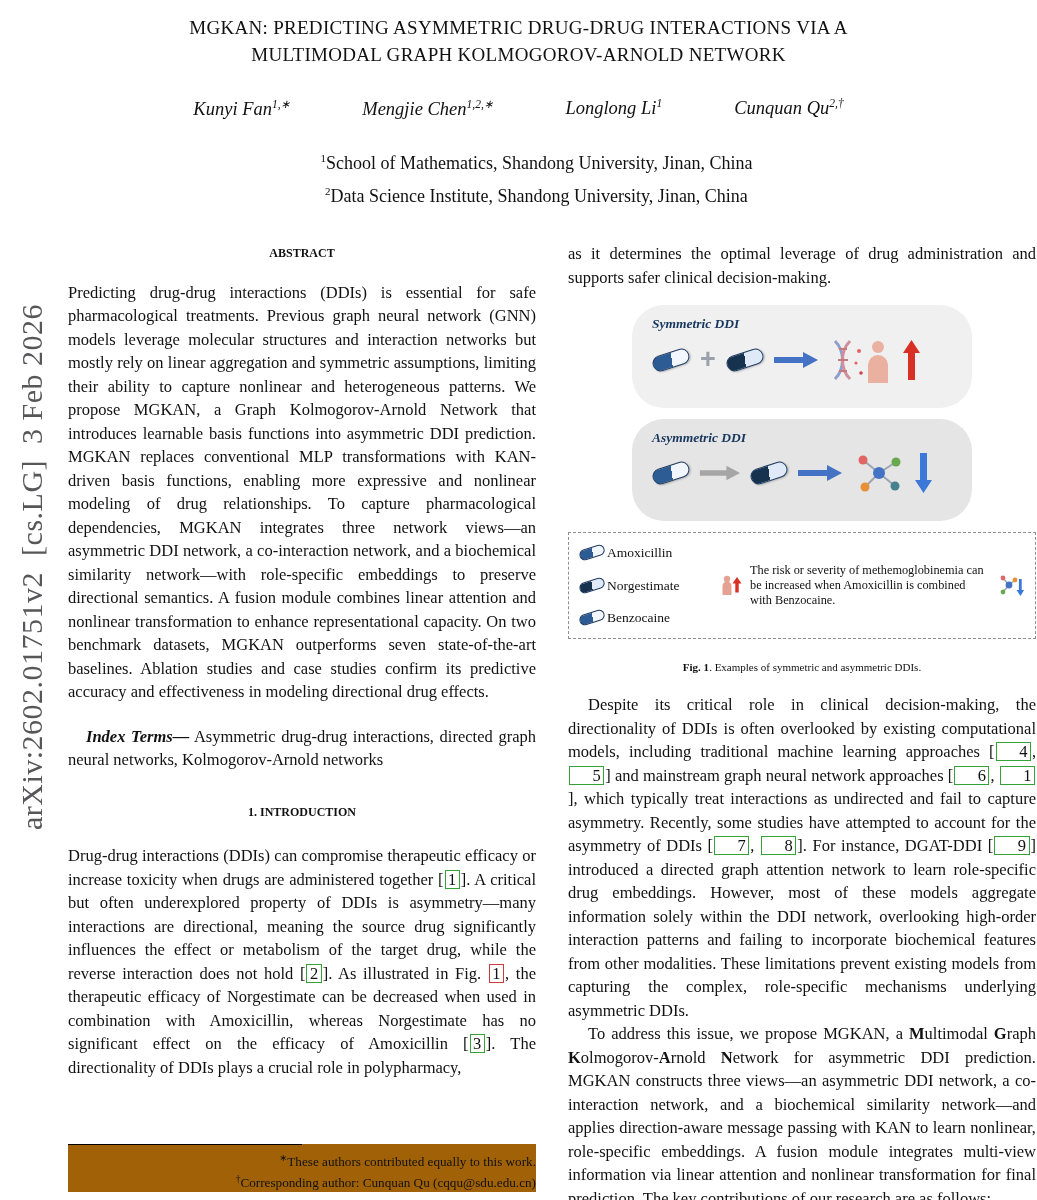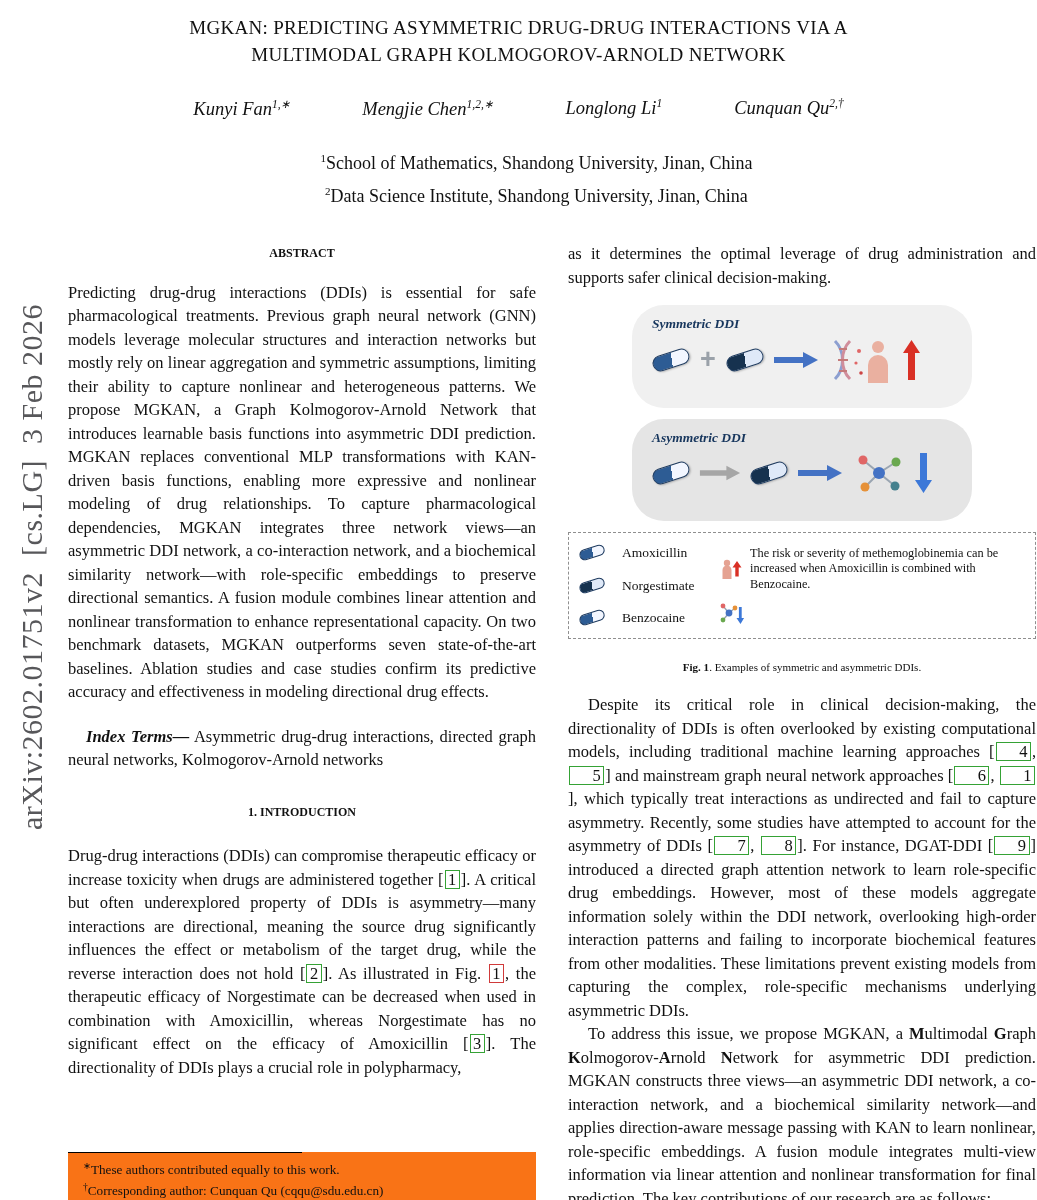--- a/index.html
+++ b/index.html
@@ -33,21 +33,21 @@
   .sec-heading { text-align:center; font-size:12px; font-weight:bold; margin-bottom:15px; }
   .sec-heading.intro { margin-top:29px; margin-bottom:20px; }
   .para { margin:0; }
   .indexterms { margin-top:21px; text-indent:18px; }
   .indent { text-indent:20px; }
 
   .cite { border:1.5px solid #35a235; padding:0 2.5px; margin:0 1px; display:inline-block; line-height:17px; }
   .figref { border:1.5px solid #d03a3a; padding:0 2.5px; margin:0 1px; display:inline-block; line-height:17px; }
 
   
-  .footnotes { position:absolute; left:68px; bottom:0; width:468px; font-size:13.2px; line-height:17.5px; text-align:left; background:#f97316; }
+  .footnotes { position:absolute; left:68px; bottom:8px; width:468px; font-size:13.2px; line-height:17.5px; text-align:right; background:#a16207; }
   .fn-rule { width:234px; border-top:1.3px solid #000; margin-bottom:5px; }
   .fn { padding-left:15px; }
   .fn sup { font-size:9.5px; }
   .fn.bold { font-weight:bold; }
 
   
   .fig { margin-top:16px; }
   .panel { width:340px; margin:0 auto; border-radius:32px; padding:7px 16px 26px 20px; }
   .panel-sym { background:#f0f0f0; }
   .panel-asym { background:#e5e5e5; margin-top:11px; }
@@ -61,22 +61,22 @@
   .pill-sm { width:26px; height:11px; border-radius:6px; border-width:1px; box-shadow:none; }
 
   .plus { font-family:"Liberation Sans", sans-serif; font-size:27px; font-weight:bold; color:#9aa1a9; line-height:1; margin:0 1px; }
 
   .arrow-blue path { fill:#4472c4; }
   .arrow-gray path { fill:#a6a6a6; }
 
   
   .legend { border:1.6px dashed #8f8f8f; margin-top:11px; padding:8px 10px; display:flex; gap:10px; }
   .legend-drugs { display:flex; flex-direction:column; gap:9px; min-width:130px; justify-content:center; }
-  .legend-drug { display:flex; align-items:center; gap:17px; font-size:13.5px; text-align:left; }
-  .legend-texts { flex:1; display:flex; flex-direction:column; gap:9px; justify-content:center; }
+  .legend-drug { display:flex; align-items:center; gap:2px; font-size:13.5px; text-align:left; }
+  .legend-texts { flex:1; display:flex; flex-direction:row; gap:9px; justify-content:center; }
   .legend-text-row { display:flex; gap:7px; align-items:center; font-size:12.3px; line-height:15.2px; text-align:left; }
   .legend-text-row svg { flex:none; }
 
   .caption { text-align:center; font-size:11px; margin:17px 0 14px; }
 
   .bullet { display:flex; gap:10px; margin-top:9px; padding-left:16px; }
 </style>
 </head>
 <body>
 

